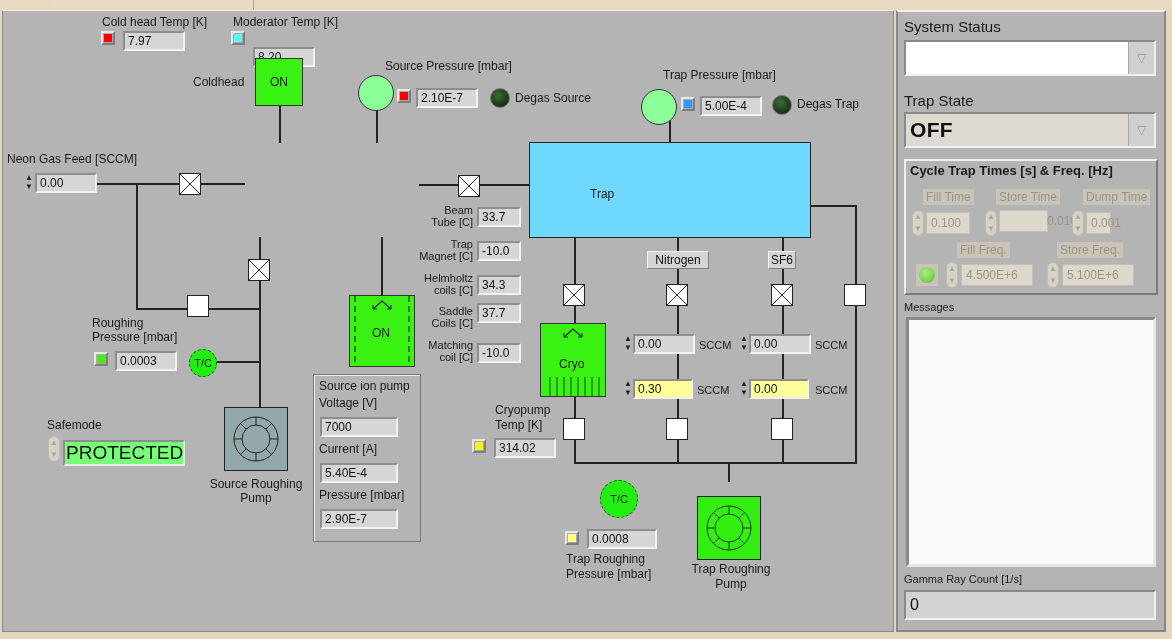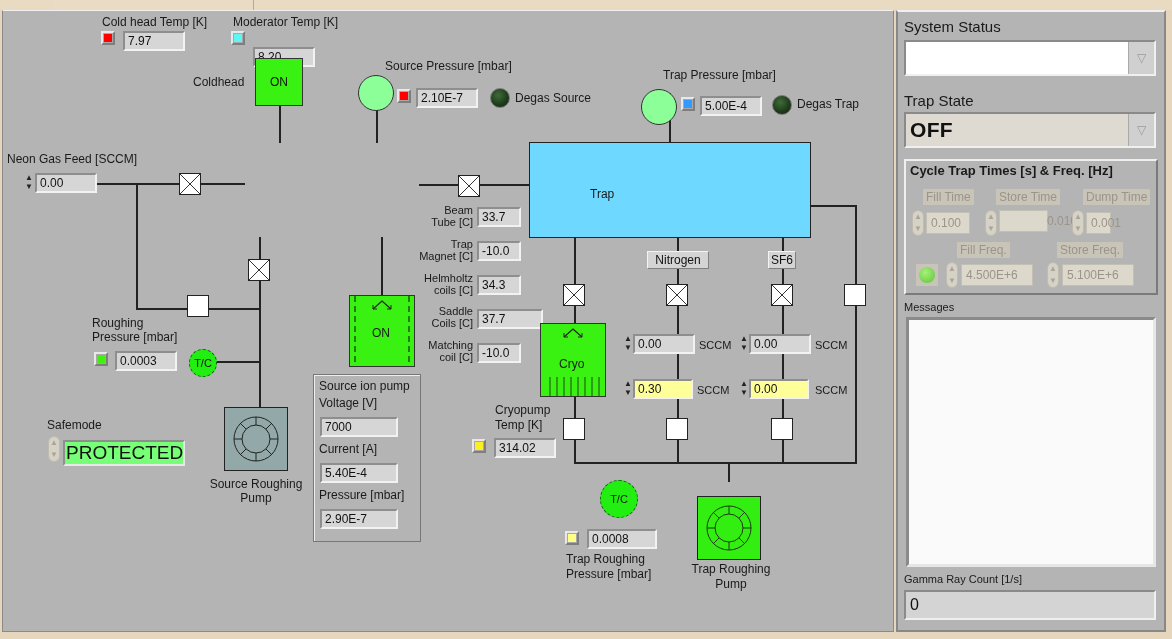--- a/index.html
+++ b/index.html
@@ -134,21 +134,21 @@
     <div class="lbl" style="left:60px;top:44px;">Trap</div>
   </div>
 
   <div class="lbl-s" style="left:396px;top:193px;width:74px;"><span>Beam</span><br><span>Tube [C]</span></div>
   <div class="num" style="left:474px;top:196px;width:44px;">33.7</div>
   <div class="lbl-s" style="left:396px;top:227px;width:74px;"><span>Trap</span><br><span>Magnet [C]</span></div>
   <div class="num" style="left:474px;top:230px;width:44px;">-10.0</div>
   <div class="lbl-s" style="left:396px;top:261px;width:74px;"><span>Helmholtz</span><br><span>coils [C]</span></div>
   <div class="num" style="left:474px;top:264px;width:44px;">34.3</div>
   <div class="lbl-s" style="left:396px;top:294px;width:74px;"><span>Saddle</span><br><span>Coils [C]</span></div>
-  <div class="num" style="left:474px;top:298px;width:66px;">37.7</div>
+  <div class="num" style="left:474px;top:292px;width:44px;">37.7</div>
   <div class="lbl-s" style="left:396px;top:328px;width:74px;"><span>Matching</span><br><span>coil [C]</span></div>
   <div class="num" style="left:474px;top:332px;width:44px;">-10.0</div>
 
   <div class="greenbtn" style="left:346px;top:284px;width:66px;height:72px;">
     <svg width="64" height="70" style="position:absolute;left:0;top:0;">
       <line x1="5" y1="0" x2="5" y2="70" stroke="#1a5a10" stroke-dasharray="6,4" stroke-width="1.5"></line>
       <line x1="59" y1="0" x2="59" y2="70" stroke="#1a5a10" stroke-dasharray="6,4" stroke-width="1.5"></line>
       <polyline points="23,13 32,5 41,13" fill="none" stroke="#222" stroke-width="1.2"></polyline>
       <line x1="23" y1="13" x2="23" y2="9" stroke="#222"></line>
         <line x1="23" y1="13" x2="27" y2="13" stroke="#222"></line>

